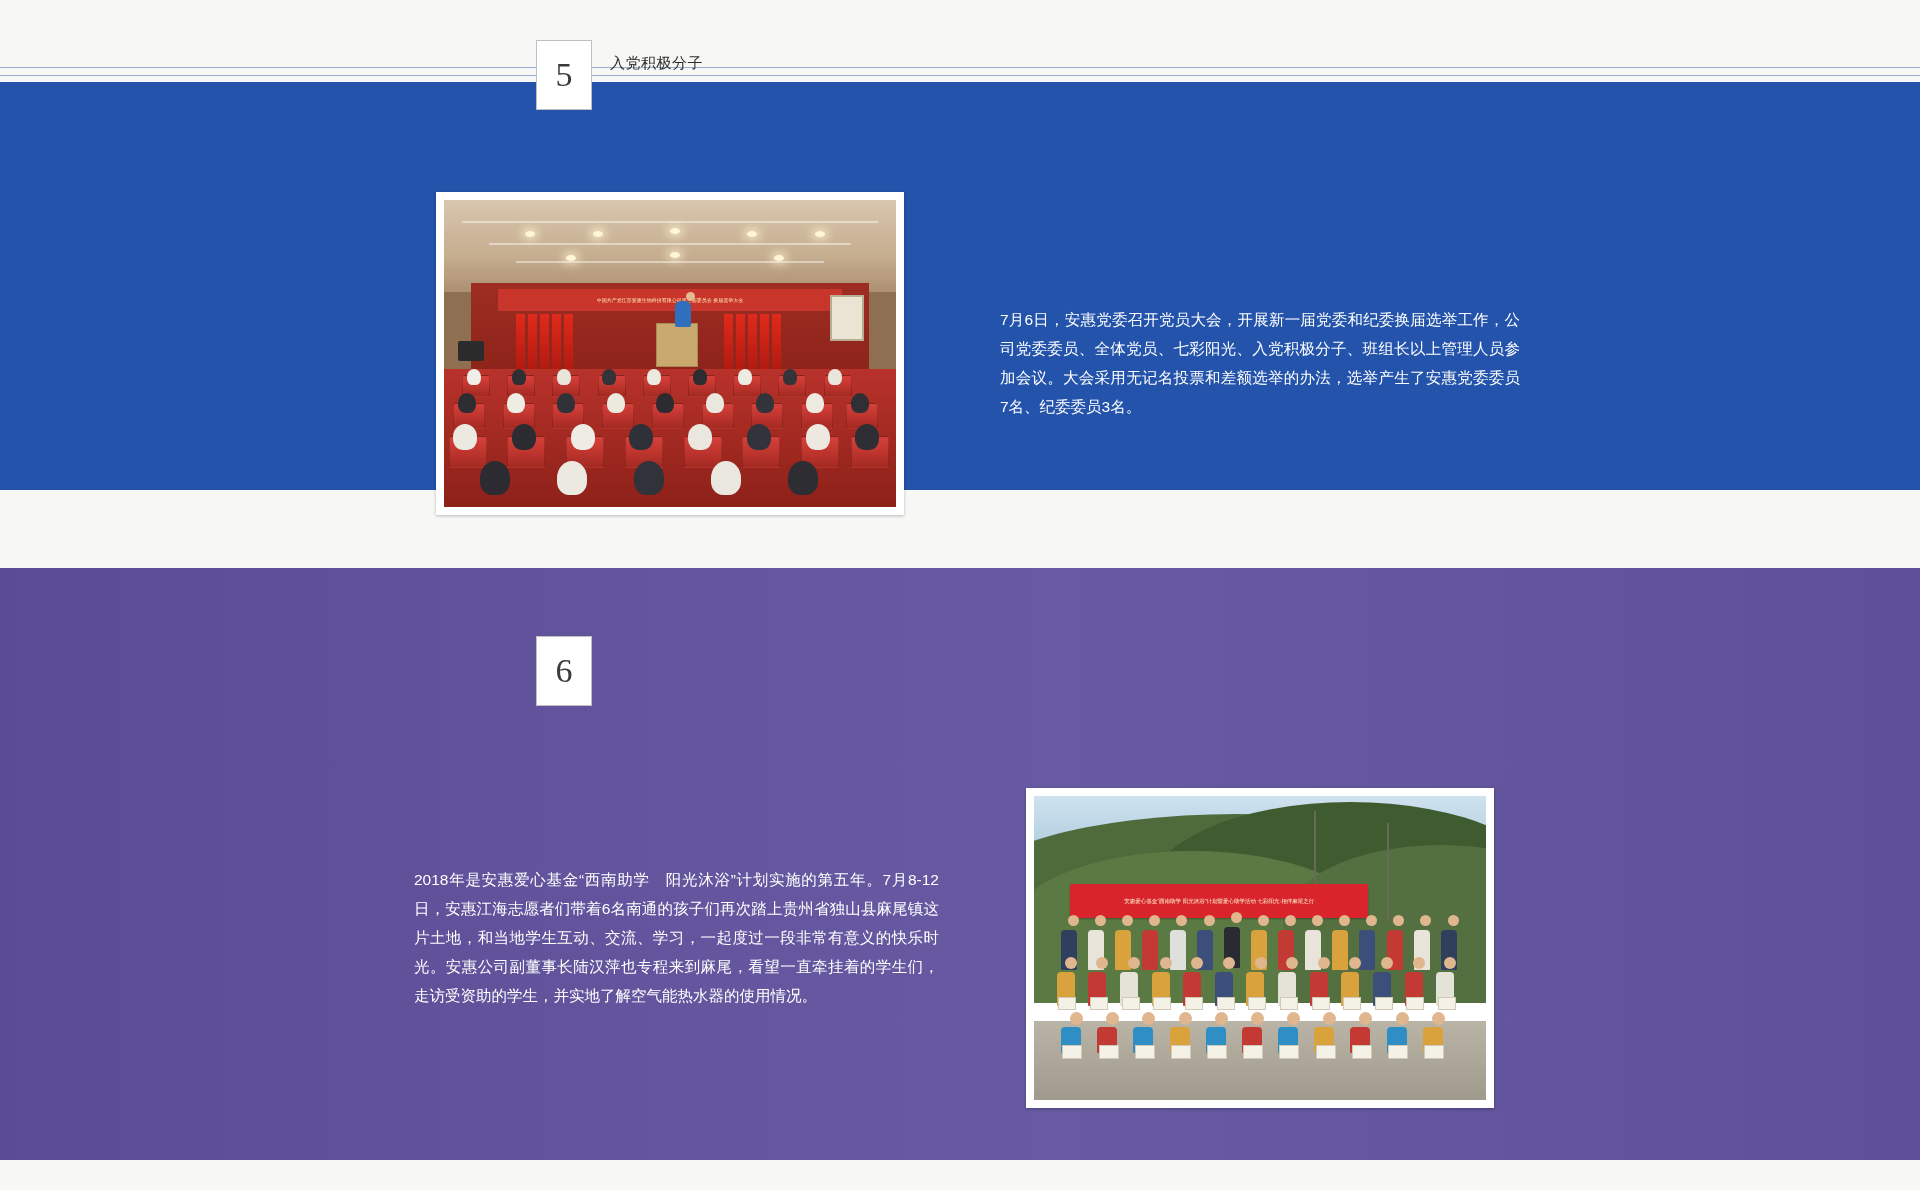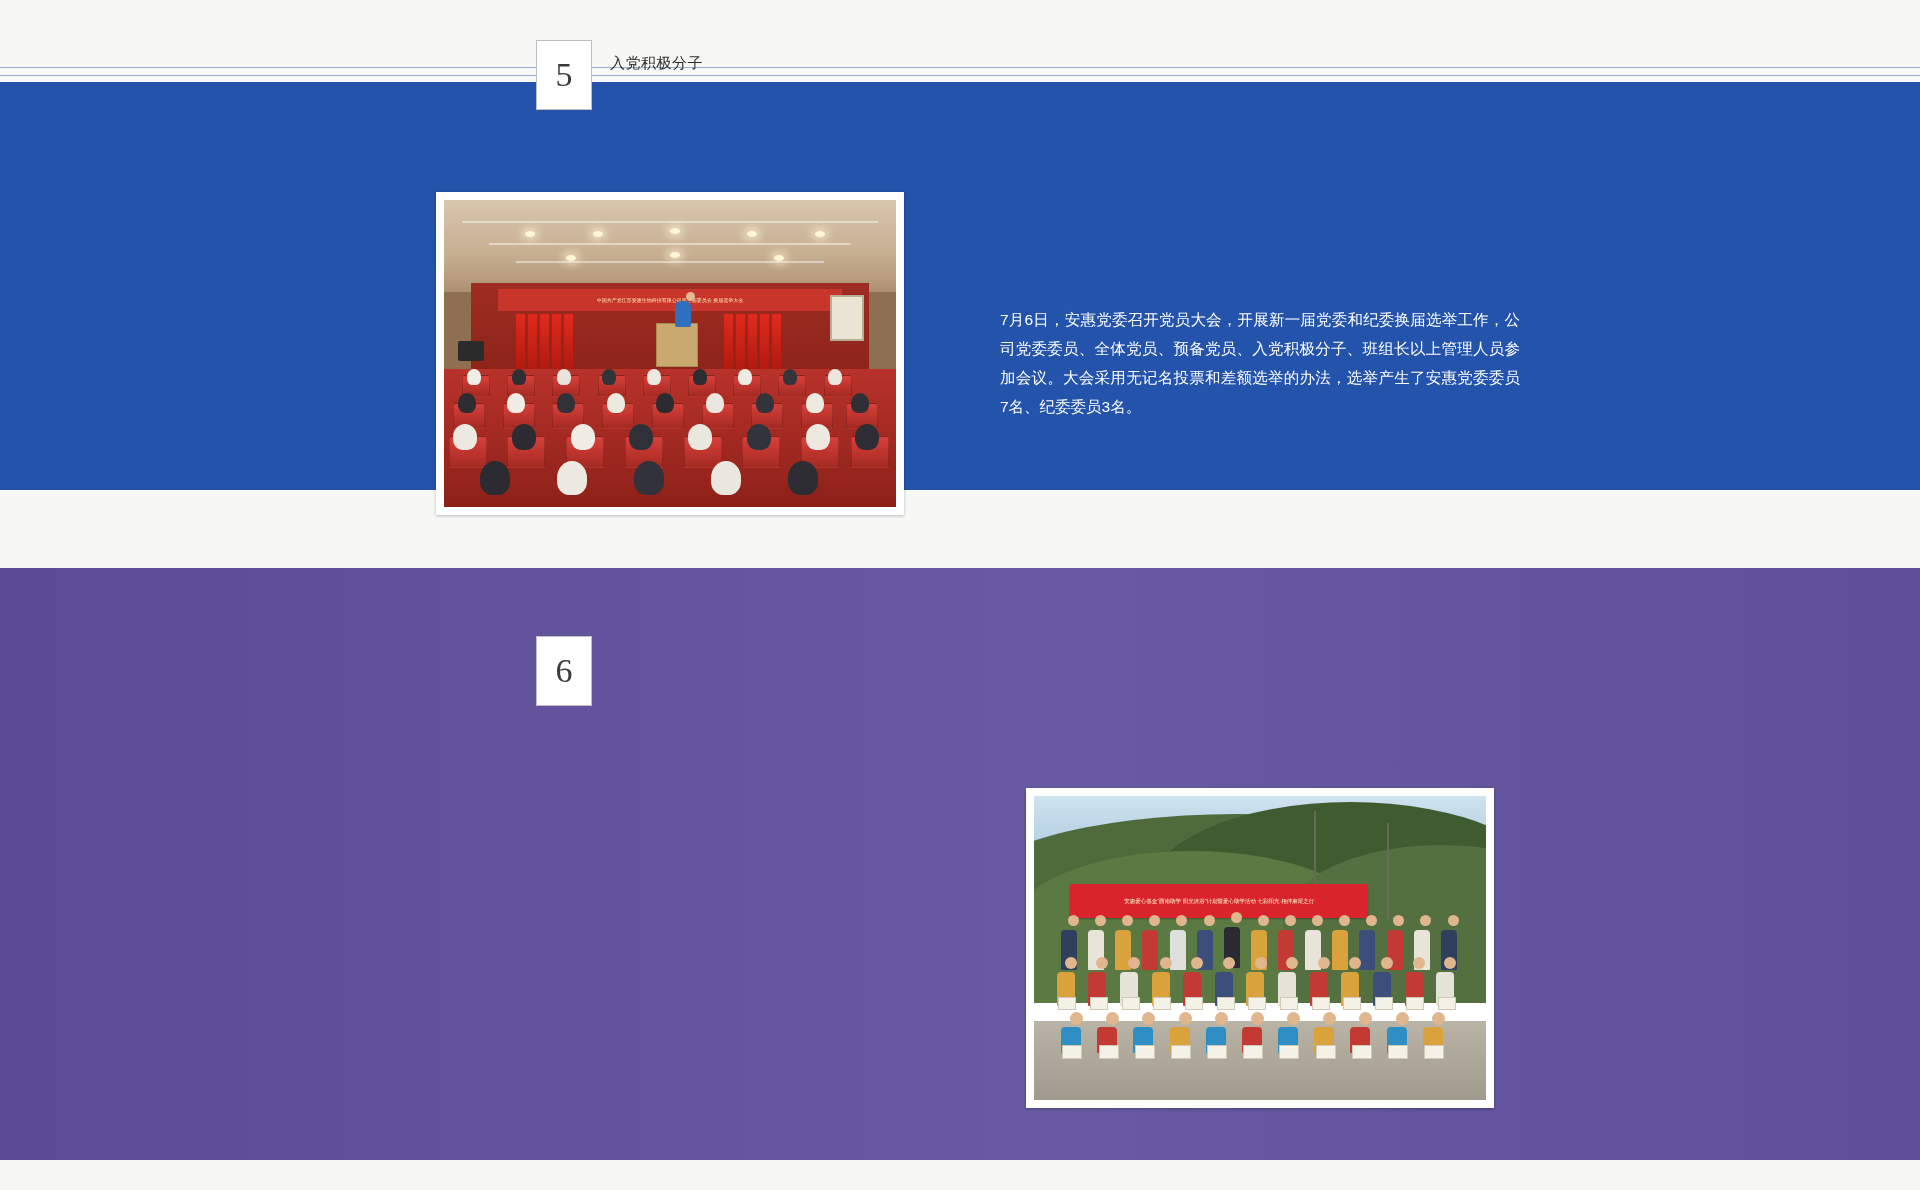--- a/index.html
+++ b/index.html
@@ -338,33 +338,34 @@
       <div class="ph1-person" style="left:91%; top:73%; width:24px; height:26px; background:#2e2e34;"></div>
 
       <div class="ph1-person" style="left:8%;  top:85%; width:30px; height:34px; background:#2b2b31;"></div>
       <div class="ph1-person" style="left:25%; top:85%; width:30px; height:34px; background:#ece9e1;"></div>
       <div class="ph1-person" style="left:42%; top:85%; width:30px; height:34px; background:#32323a;"></div>
       <div class="ph1-person" style="left:59%; top:85%; width:30px; height:34px; background:#eae7df;"></div>
       <div class="ph1-person" style="left:76%; top:85%; width:30px; height:34px; background:#2d2d33;"></div>
     </div>
   </div>
 
-  <div class="caption" style="left:1000px; top:305px; width:520px;">7月6日，安惠党委召开党员大会，开展新一届党委和纪委换届选举工作，公司党委委员、全体党员、预备党员、入党积极分子、班组长以上管理人员参加会议。大会采用无记名投票和差额选举的办法，选举产生了安惠党委委员7名、纪委委员3名。</div>
+  <div class="caption" style="left:1000px; top:305px; width:520px;">7月6日，安惠党委召开党员大会，开展新一届党委和纪委换届选举工作，公司党委委员、全体党员、七彩阳光、入党积极分子、班组长以上管理人员参加会议。大会采用无记名投票和差额选举的办法，选举产生了安惠党委委员7名、纪委委员3名。</div>
 
   <div class="section-header">
     <div class="hairline purple" style="top:661px;"></div>
     <div class="hairline purple" style="top:669px;"></div>
     <div class="num-badge" style="left:536px; top:636px;">6</div>
     <div class="sec-title" style="left:610px; top:652px;">“西南助学 阳光沐浴”计划实施第五年</div>
   </div>
 
   <div class="band-purple"></div>
   <div class="band-purple-overlay"></div>
   <div class="bottom-strip"></div>
 
+  <div class="caption" style="left:414px; top:865px; width:525px;">2018年是安惠爱心基金“西南助学　阳光沐浴”计划实施的第五年。7月8-12日，安惠江海志愿者们带着6名南通的孩子们再次踏上贵州省独山县麻尾镇这片土地，和当地学生互动、交流、学习，一起度过一段非常有意义的快乐时光。安惠公司副董事长陆汉萍也专程来到麻尾，看望一直牵挂着的学生们，走访受资助的学生，并实地了解空气能热水器的使用情况。</div>
 
   <div class="photo-frame" style="left:1026px; top:788px; width:468px; height:320px;">
     <div class="photo-inner">
       <div class="ph2-sky"></div>
       <div class="ph2-hill" style="left:-15%; top:6%;  height:52%; background:#4f6b3c;"></div>
       <div class="ph2-hill" style="left:25%;  top:2%;  height:60%; background:#3f5c31; width:90%;"></div>
       <div class="ph2-hill" style="left:-5%;  top:18%; height:50%; background:#5b7a43; width:80%;"></div>
       <div class="ph2-hill" style="left:55%;  top:16%; height:52%; background:#557040; width:70%;"></div>
       <div class="ph2-pole" style="left:62%; top:5%; height:38%;"></div>
       <div class="ph2-pole" style="left:78%; top:9%; height:32%;"></div>

